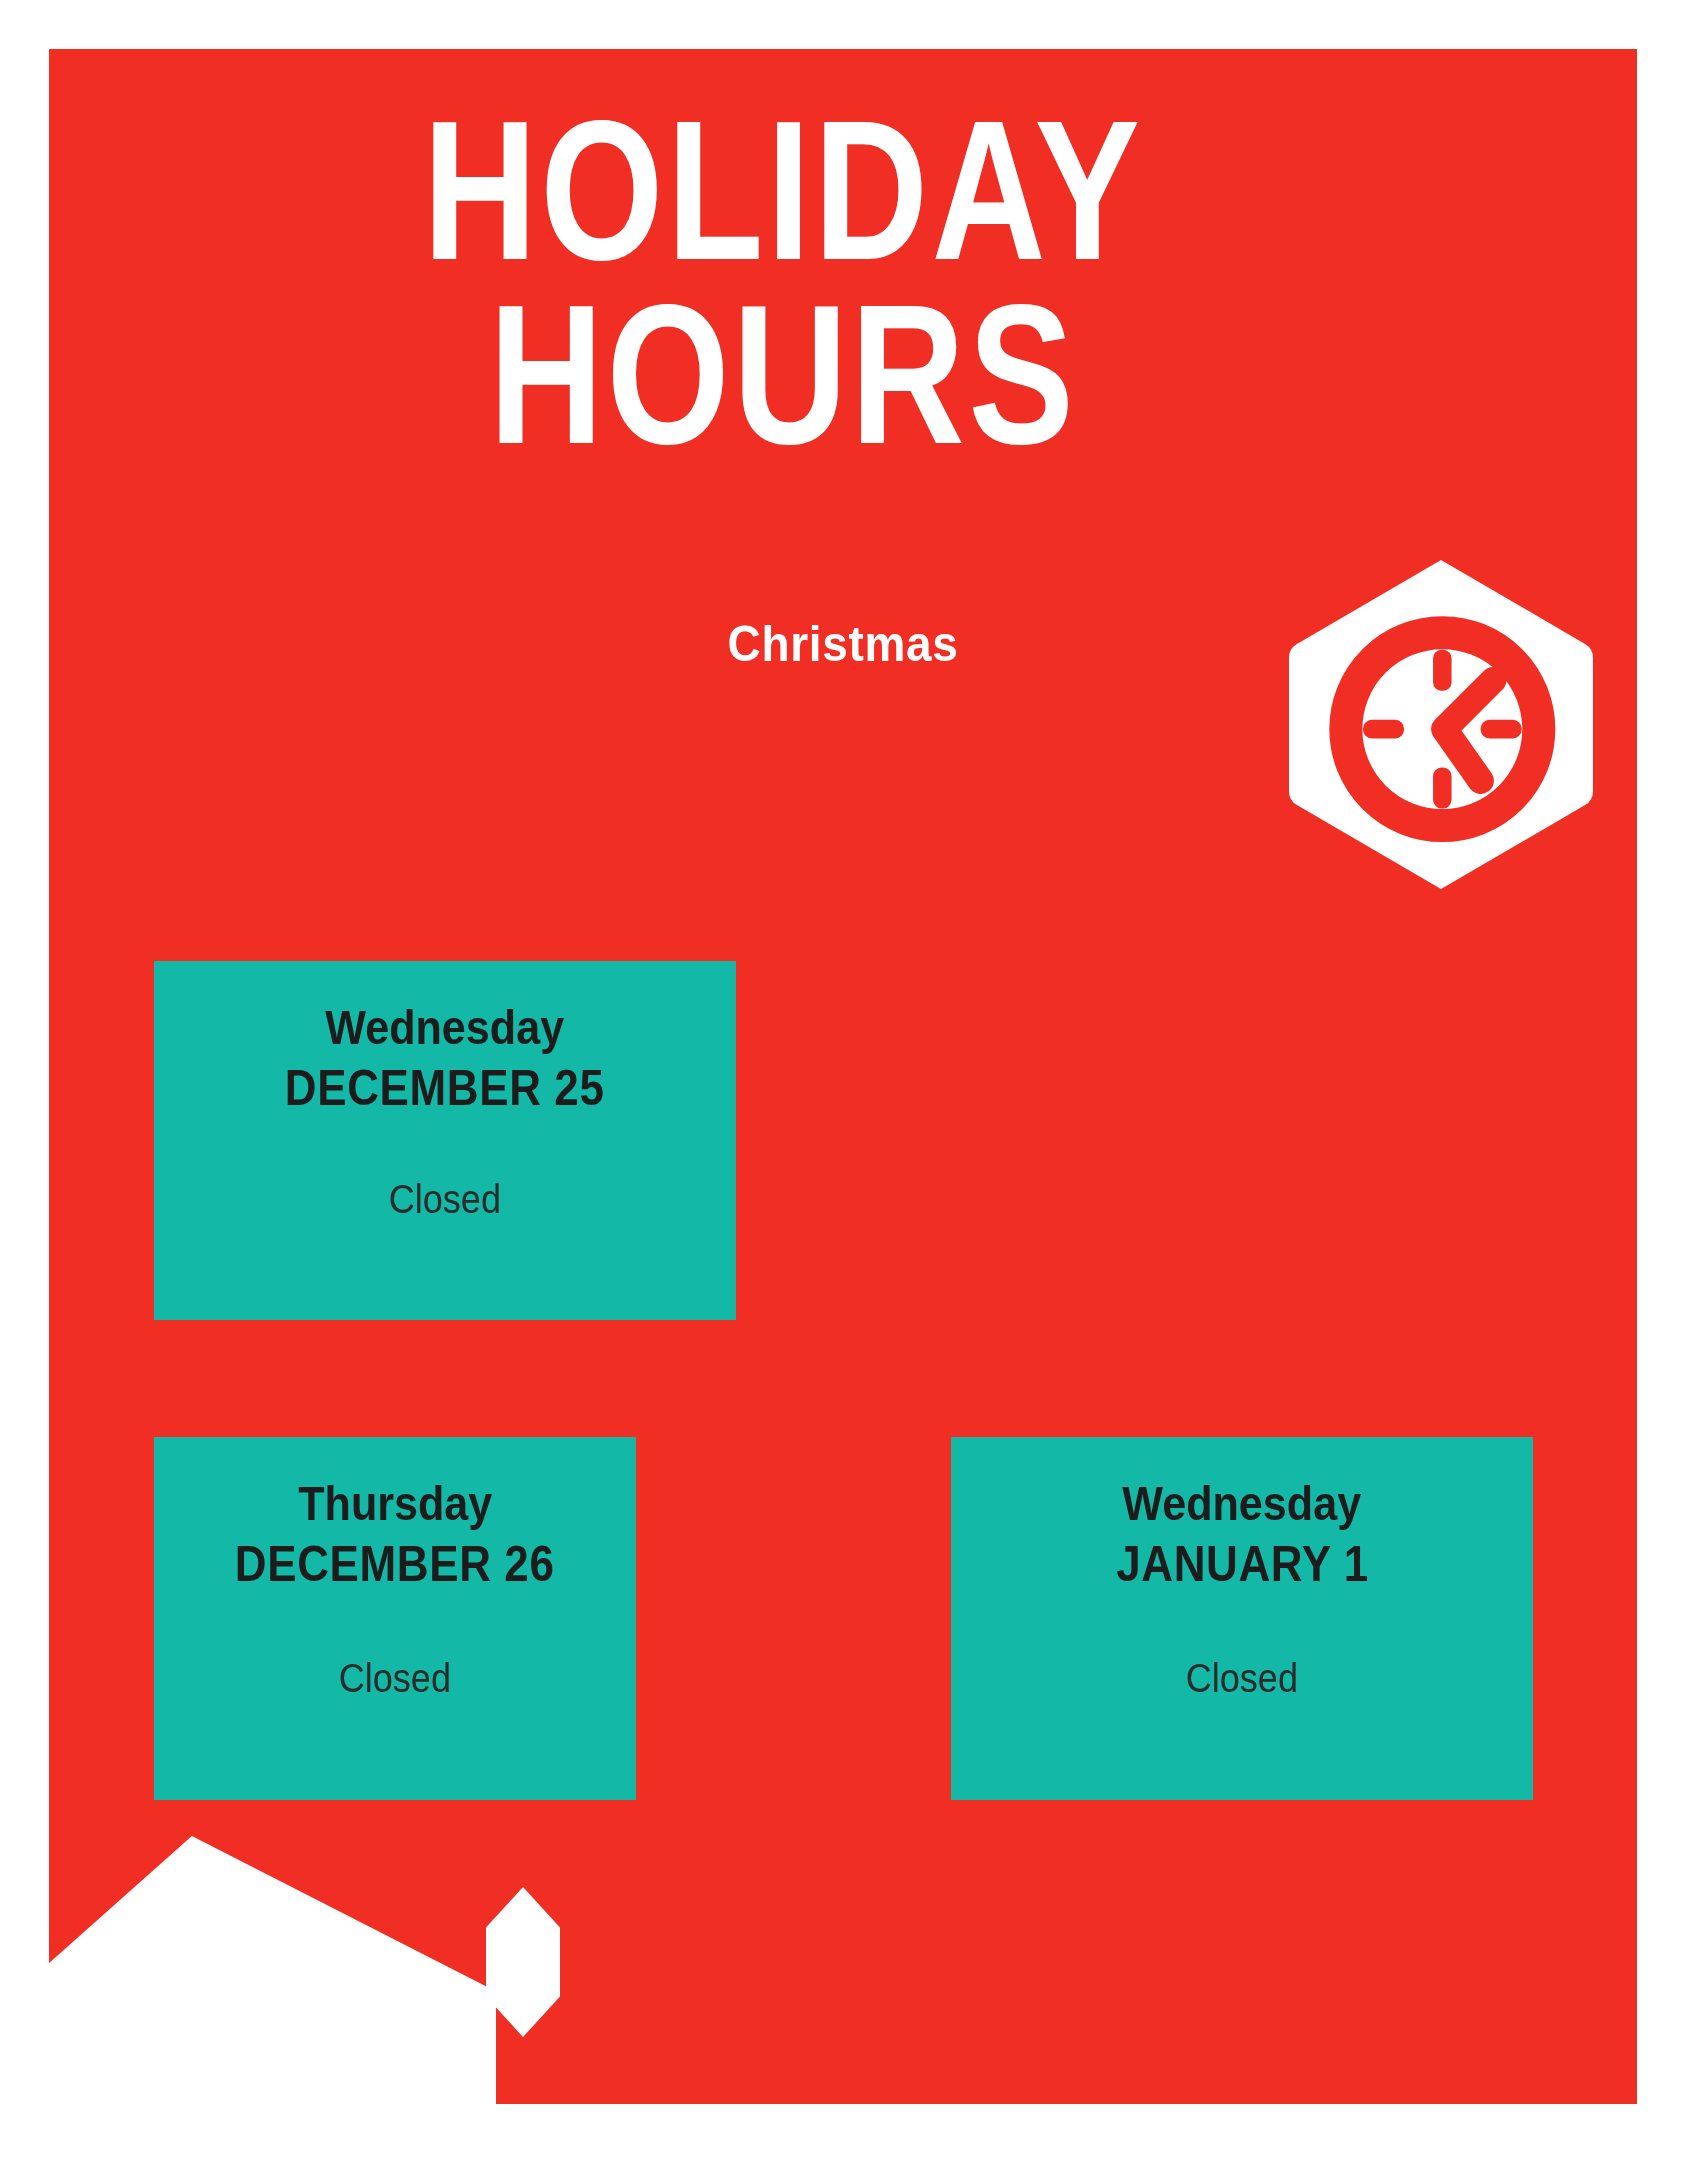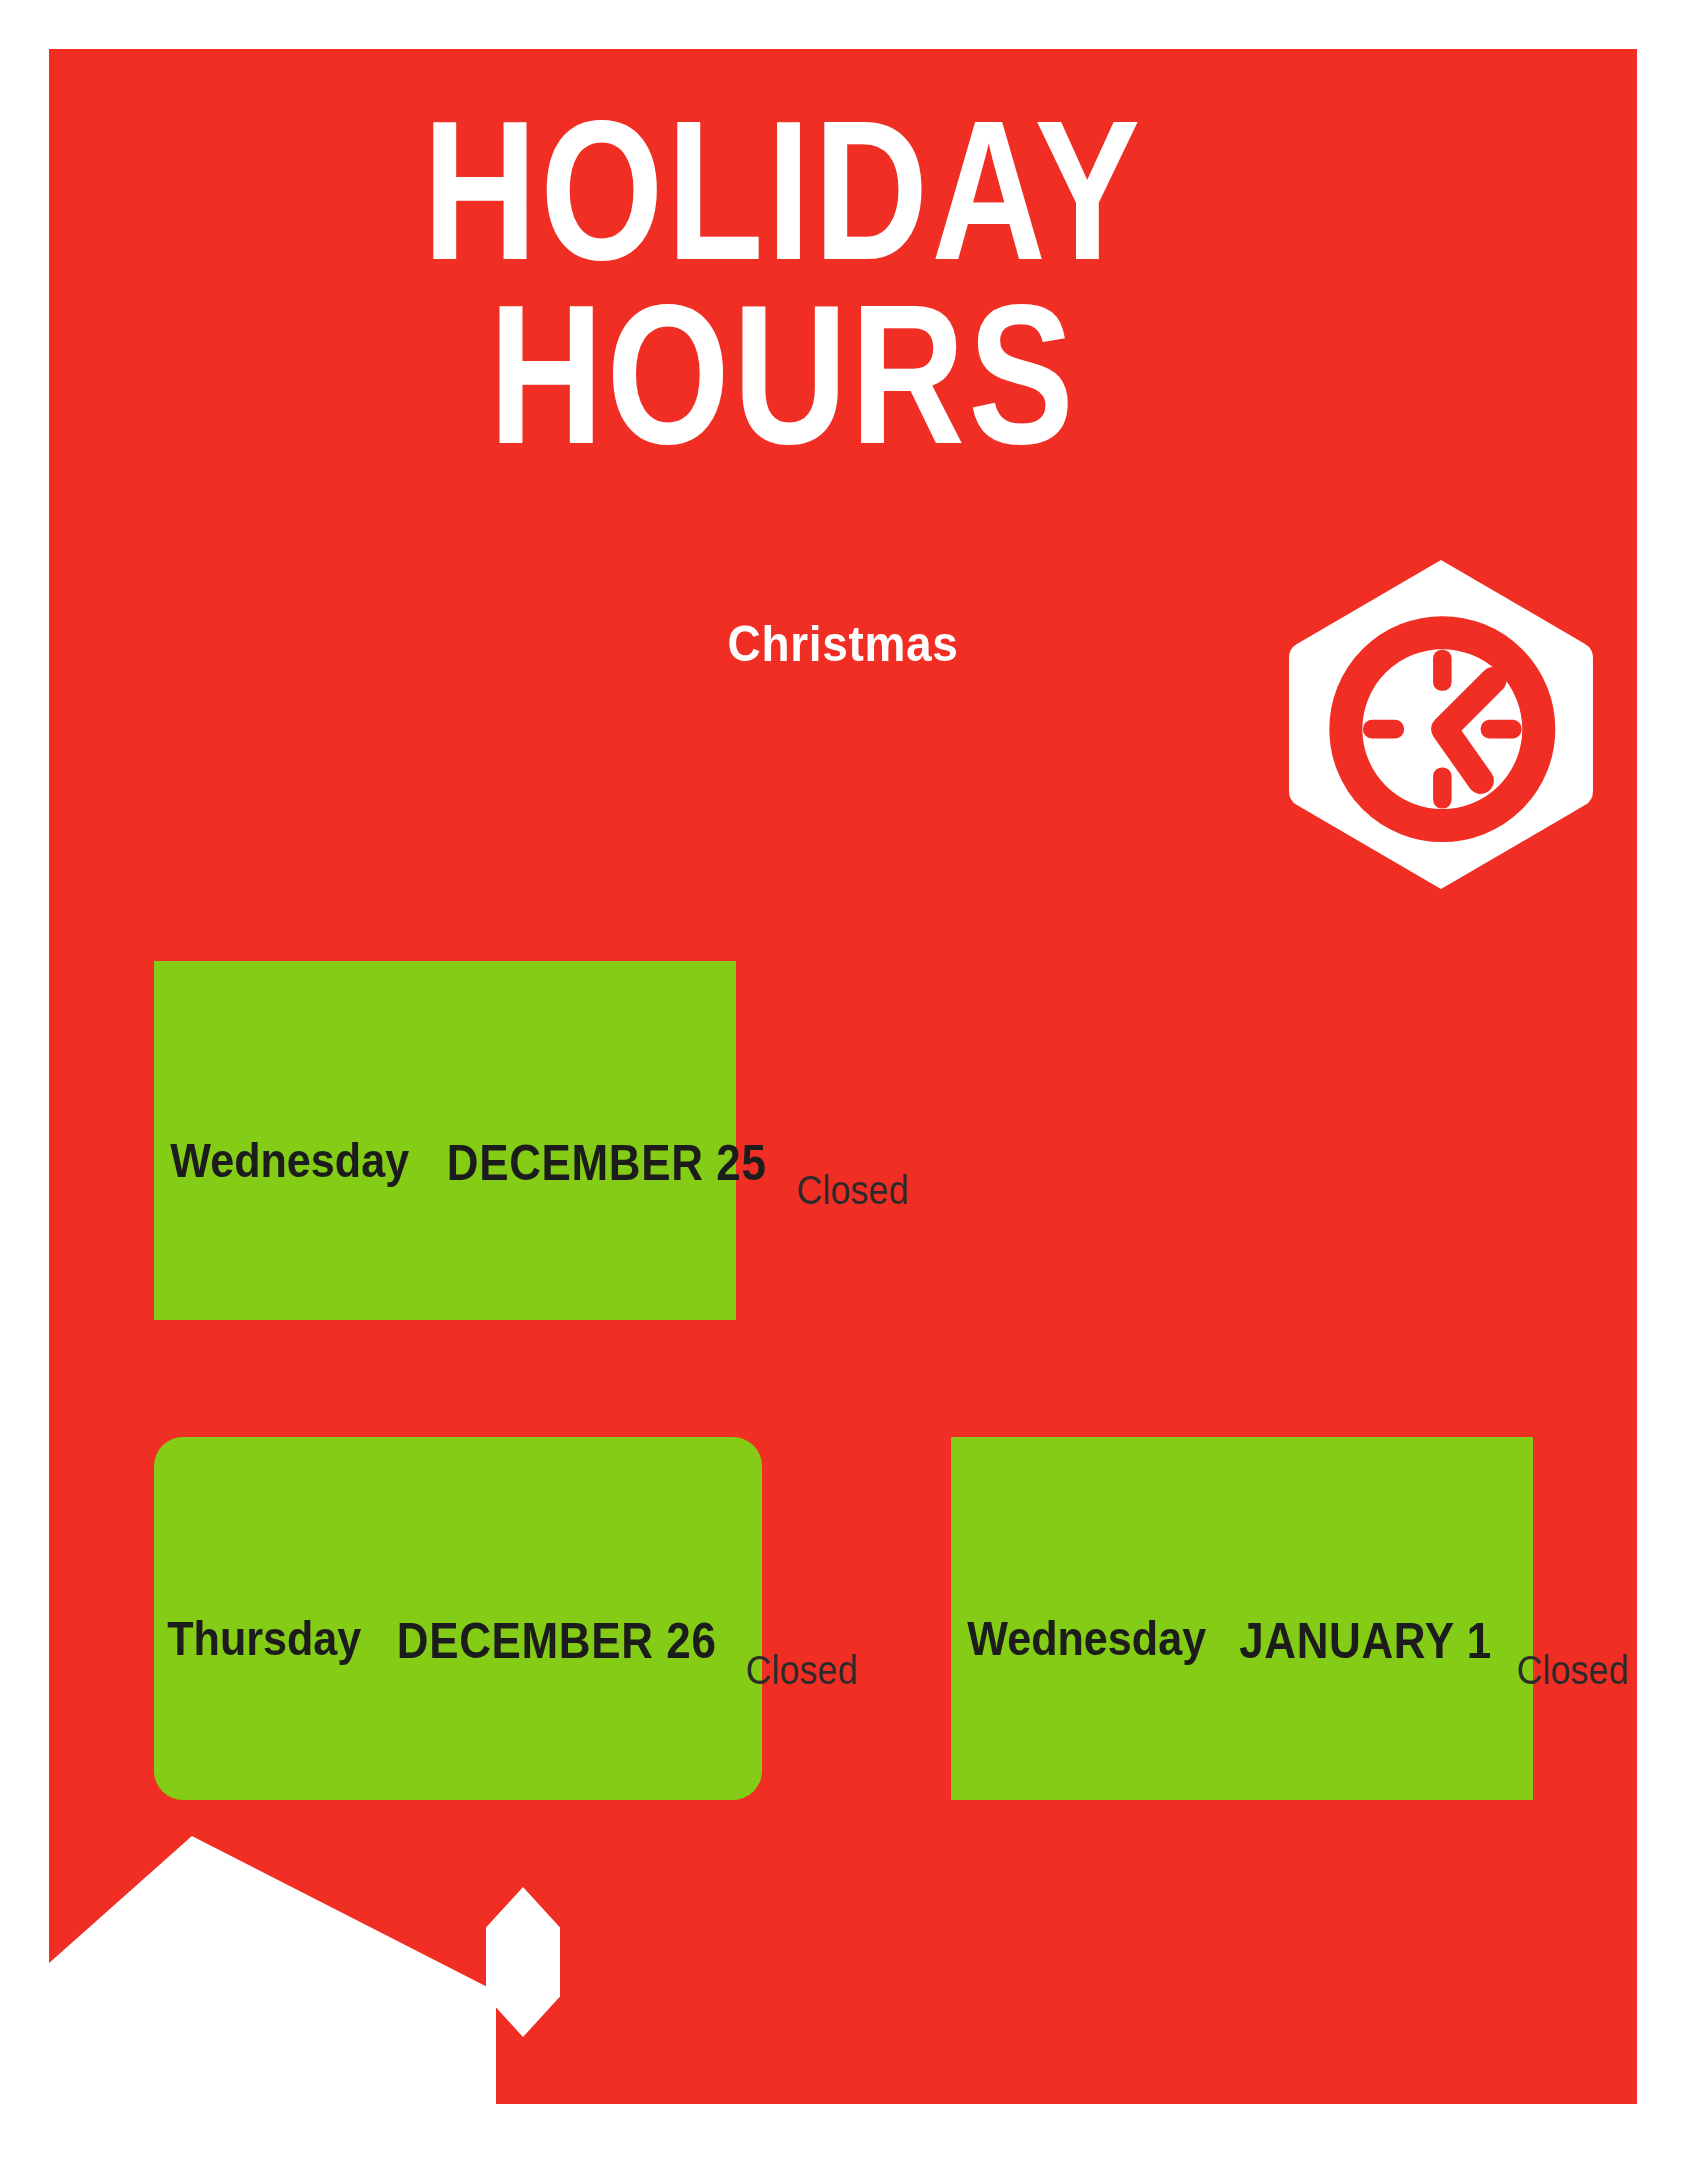--- a/index.html
+++ b/index.html
@@ -109,31 +109,31 @@
     position: absolute;
     left: 1289px;
     top: 556px;
     width: 304px;
     height: 337px;
   }
 
   
   .card {
     position: absolute;
-    background: #84cc16;
+    background: #14b8a6;
     box-sizing: border-box;
     display: flex;
-    flex-direction: row;
+    flex-direction: column;
     align-items: center;
     justify-content: flex-start;
     padding-top: 40px;
   }
   #card-0 { left: 154px;  top: 961px; width: 582px; height: 359px; }
   #card-1 { left: 951px; top: 961px; width: 582px; height: 359px; }
-  #card-2 { left: 154px;  top: 1437px; width: 608px; height: 363px; border-radius: 29px; }
+  #card-2 { left: 154px;  top: 1437px; width: 482px; height: 363px; }
   #card-3 { left: 951px; top: 1437px; width: 582px; height: 363px; }
 
   .card-weekday {
     color: #1c1c1c;
     font-weight: bold;
     font-size: 49px;
     line-height: 1.08;
     letter-spacing: 0px;
     transform: scaleX(0.88);
     white-space: nowrap;

